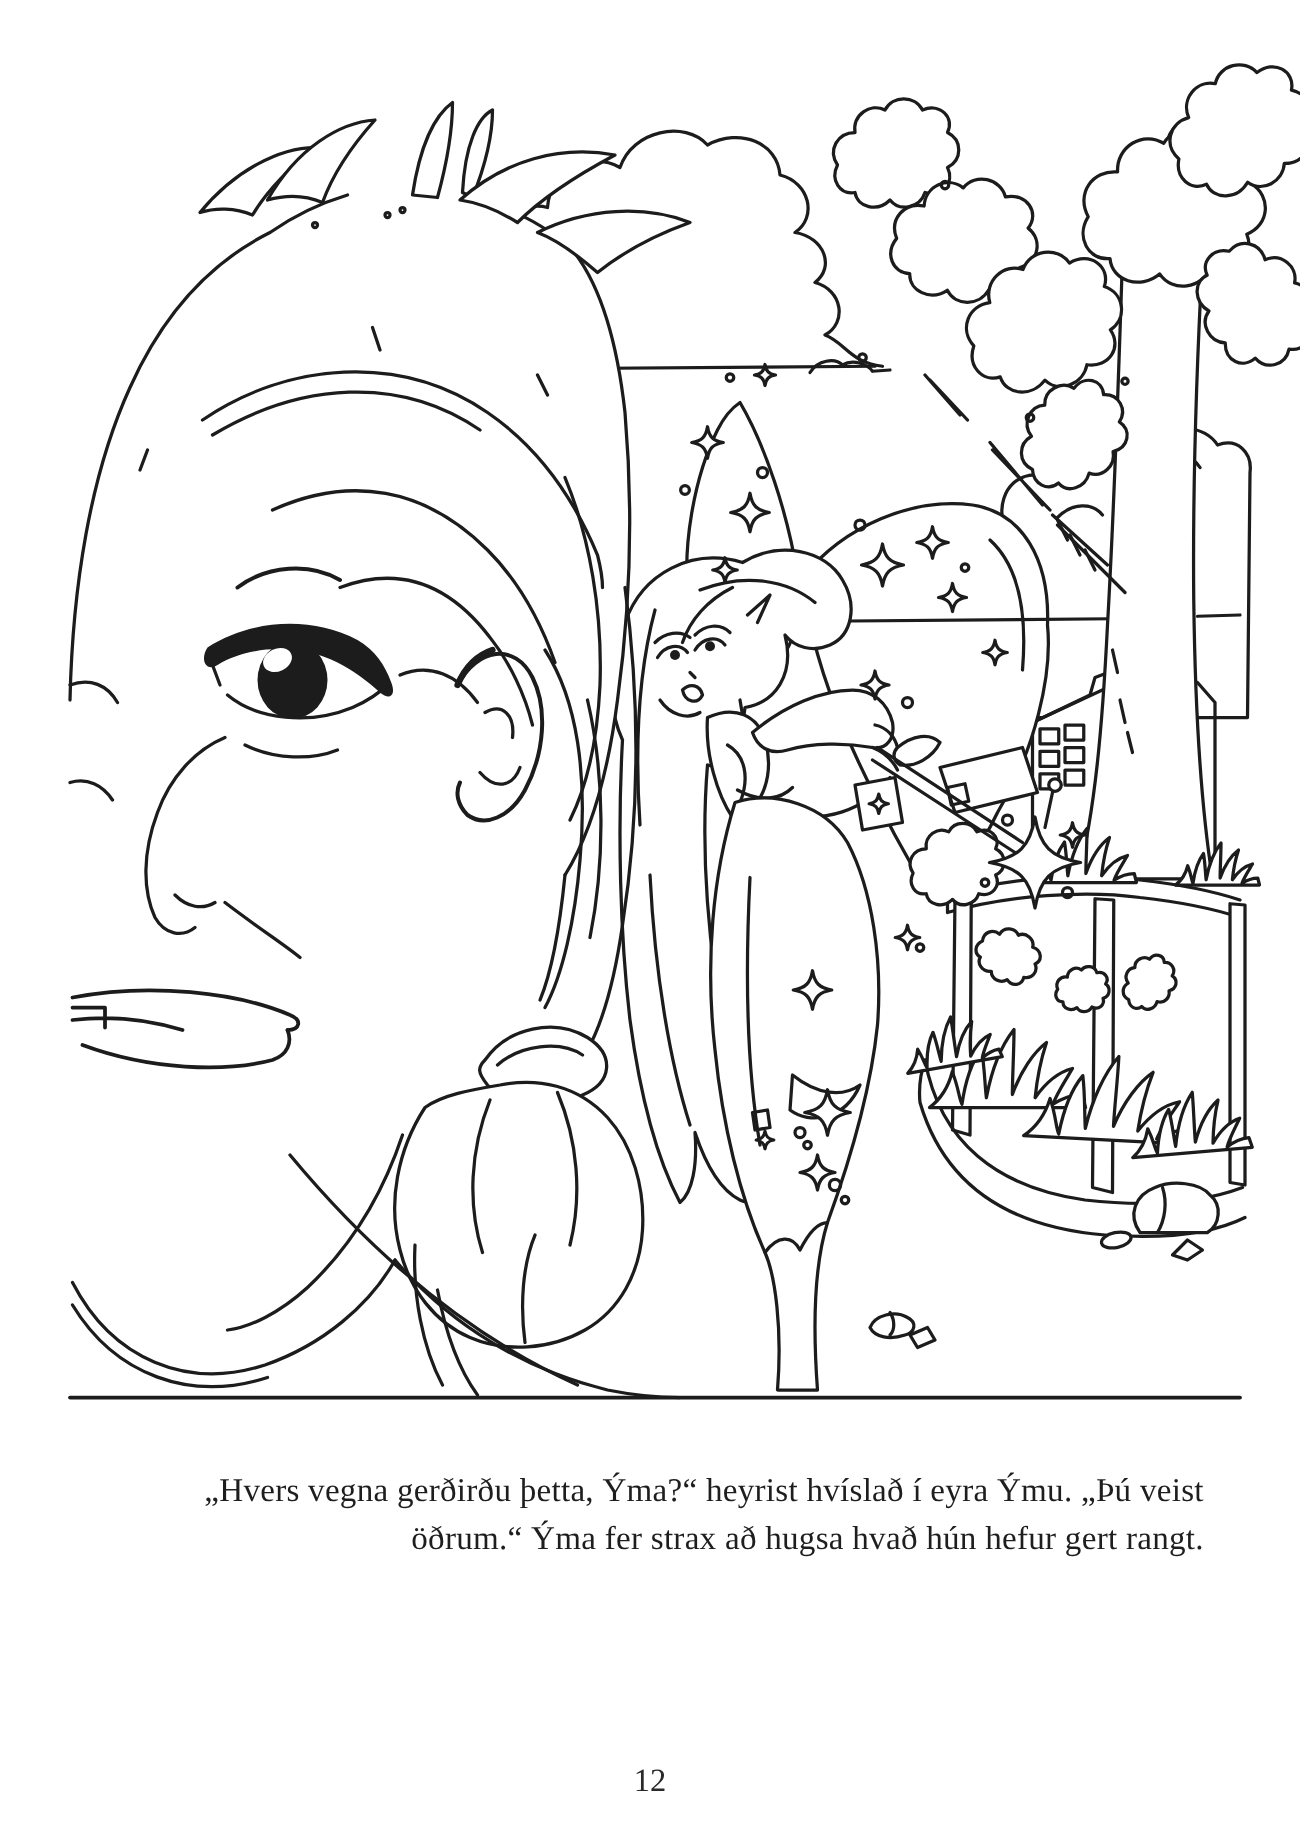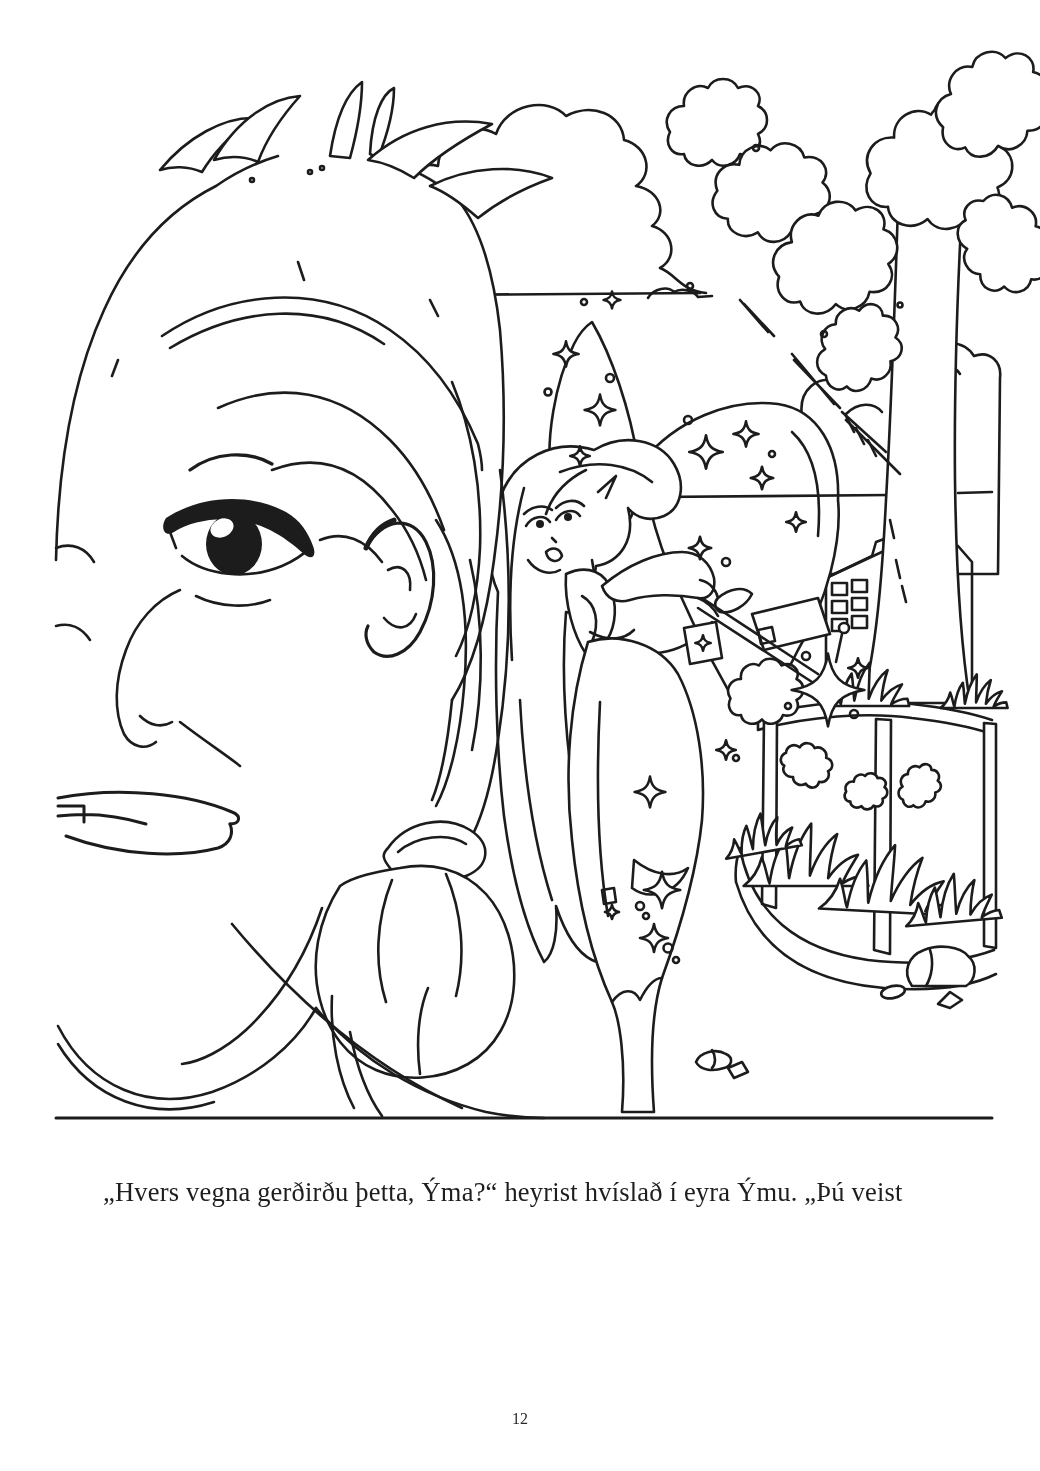--- a/index.html
+++ b/index.html
@@ -6,24 +6,24 @@
   body{
     width:1040px;height:1471px;position:relative;background:#ffffff;
     font-family:"Liberation Serif","DejaVu Serif",serif;color:#1f1f1f;
     overflow:hidden;
   }
   .art{position:absolute;left:0;top:0;}
   .story{
     position:absolute;left:103px;top:1174px;width:860px;
     font-size:26.5px;line-height:37.5px;letter-spacing:.2px;color:#1e1e1e;
   }
-  .story div{white-space:nowrap;}
+  .story div{white-space:nowrap;text-align:right;}
   .pageno{
     position:absolute;left:0;right:0;top:1410px;text-align:center;
-    font-size:16px;color:#2a2a2a;
+    font-size:26px;color:#2a2a2a;
   }
 </style>
 </head>
 <body>
 
 <svg class="art" width="1040" height="1140" viewBox="0 0 1040 1140" role="img" aria-label="Coloring-book line drawing: close-up of the girl Yma frowning in the foreground while a small fairy with sparkling wings waves a magic wand beside a round fenced tree planter, with a tree, bushes, a house, clouds and a bird in the background">
   <defs>
     <path id="spark" d="M 0,-14 C 1.5,-5 5,-1.5 14,0 C 5,1.5 1.5,5 0,14 C -1.5,5 -5,1.5 -14,0 C -5,-1.5 -1.5,-5 0,-14 Z" fill="#ffffff" vector-effect="non-scaling-stroke"></path>
     <path id="foliage" d="M -42,6 C -50,-6 -42,-20 -28,-20 C -30,-34 -16,-44 -4,-38 C 2,-50 20,-50 26,-38 C 40,-44 52,-32 46,-20 C 58,-14 58,2 46,8 C 52,20 42,32 28,28 C 24,40 8,44 0,34 C -10,44 -26,40 -28,28 C -40,30 -48,18 -42,6 Z" fill="#ffffff" vector-effect="non-scaling-stroke"></path>
     <path id="tuft" d="M -48,0 C -40,-6 -36,-14 -34,-22 C -30,-12 -30,-6 -28,-2 C -26,-16 -22,-28 -16,-36 C -14,-24 -14,-14 -13,-6 C -10,-22 -4,-38 4,-48 C 4,-34 3,-20 3,-8 C 8,-22 16,-34 24,-40 C 20,-28 18,-16 17,-6 C 24,-16 32,-22 40,-24 C 34,-14 30,-8 28,-2 C 34,-6 40,-8 46,-8 L 48,0 Z" fill="#ffffff" vector-effect="non-scaling-stroke"></path>
@@ -256,15 +256,16 @@
         <path d="M 232,924 C 300,1006 378,1070 462,1108"></path>
       </g>
     </g>
 
     <path stroke-width="3" d="M 56,1118 L 992,1118"></path>
   </g>
 </svg>
 
 <div class="story">
   <div>„Hvers vegna gerðirðu þetta, Ýma?“ heyrist hvíslað í eyra Ýmu. „Þú veist</div>
+  <div>öðrum.“ Ýma fer strax að hugsa hvað hún hefur gert rangt.</div>
 </div>
 
 <div class="pageno">12</div>
 
 </body></html>

